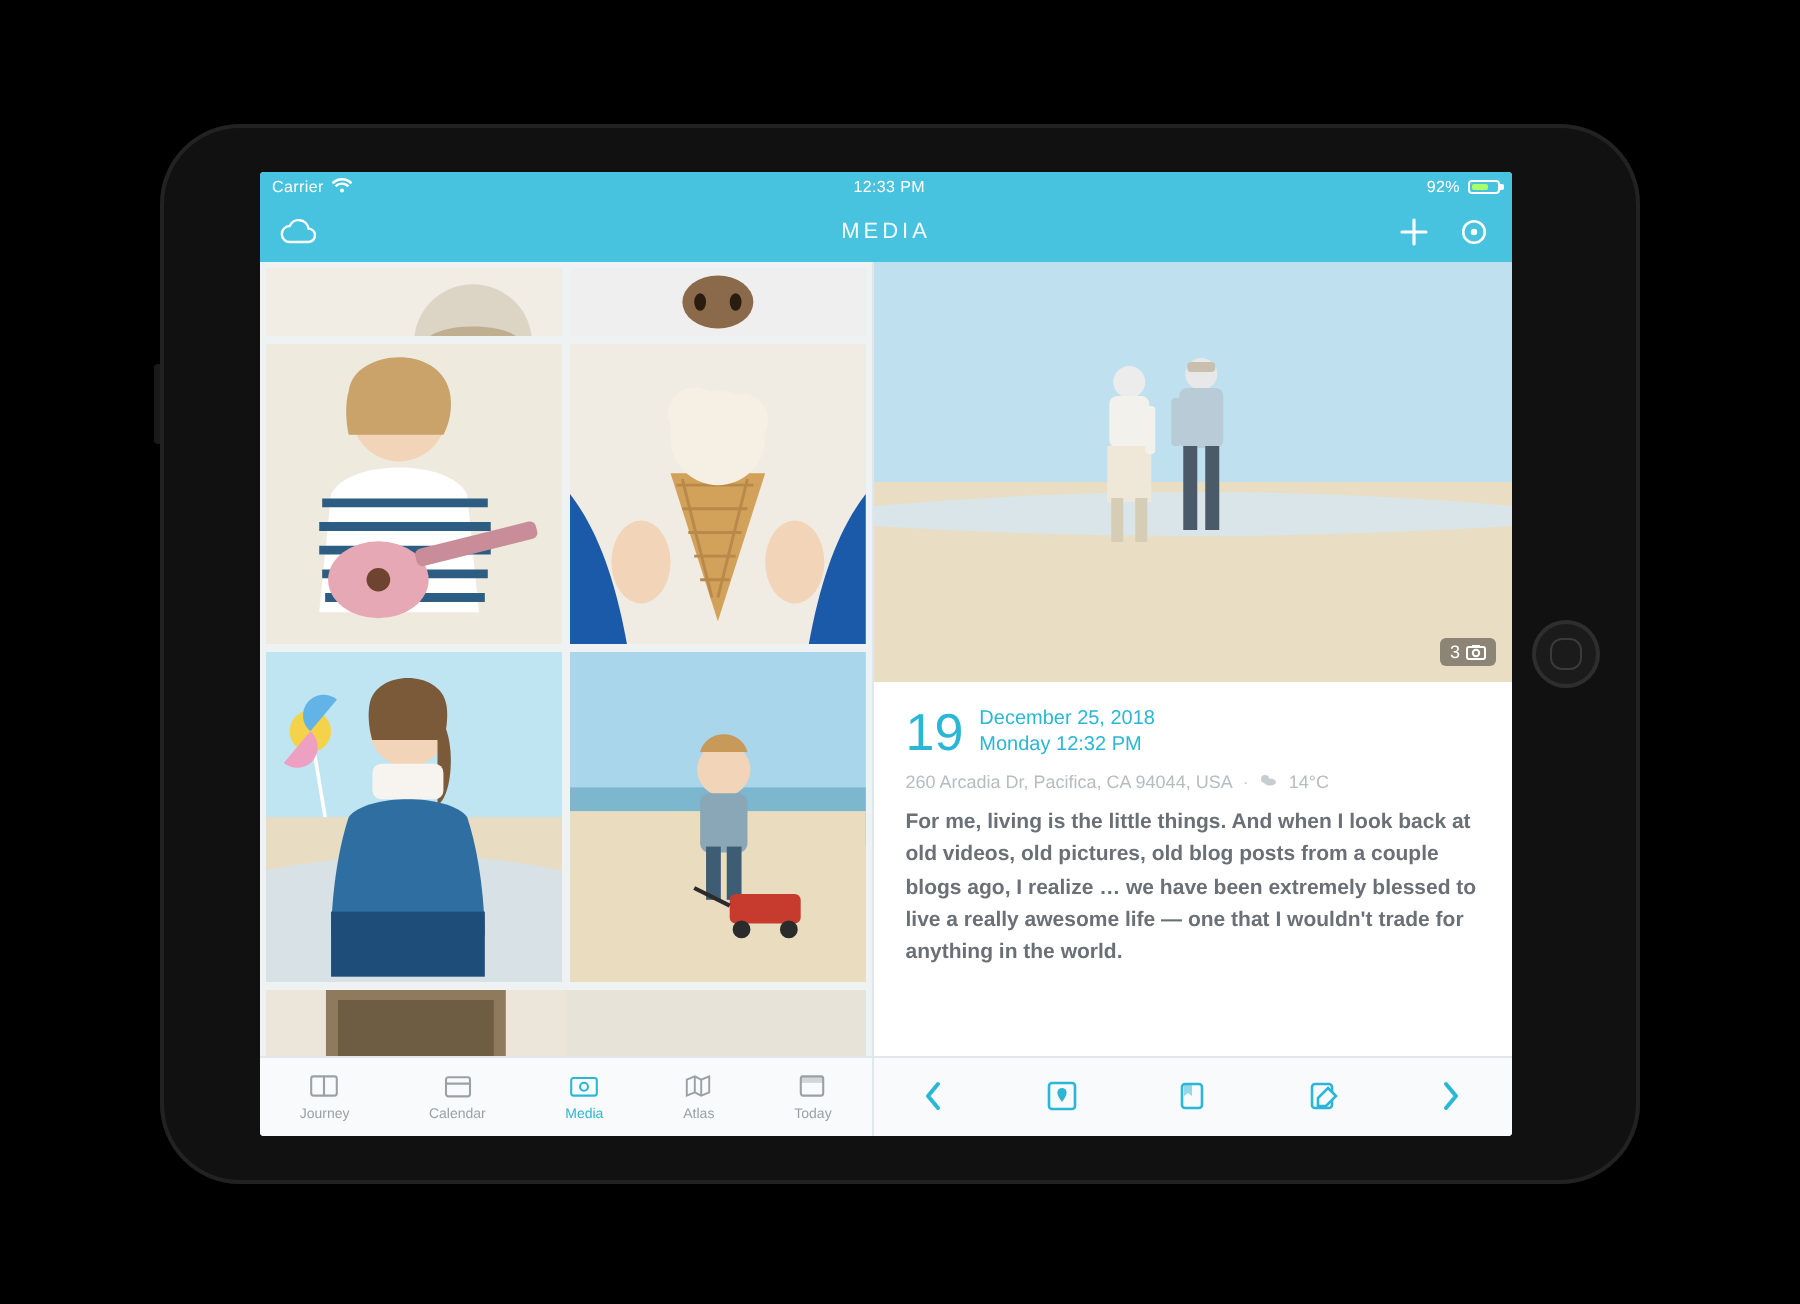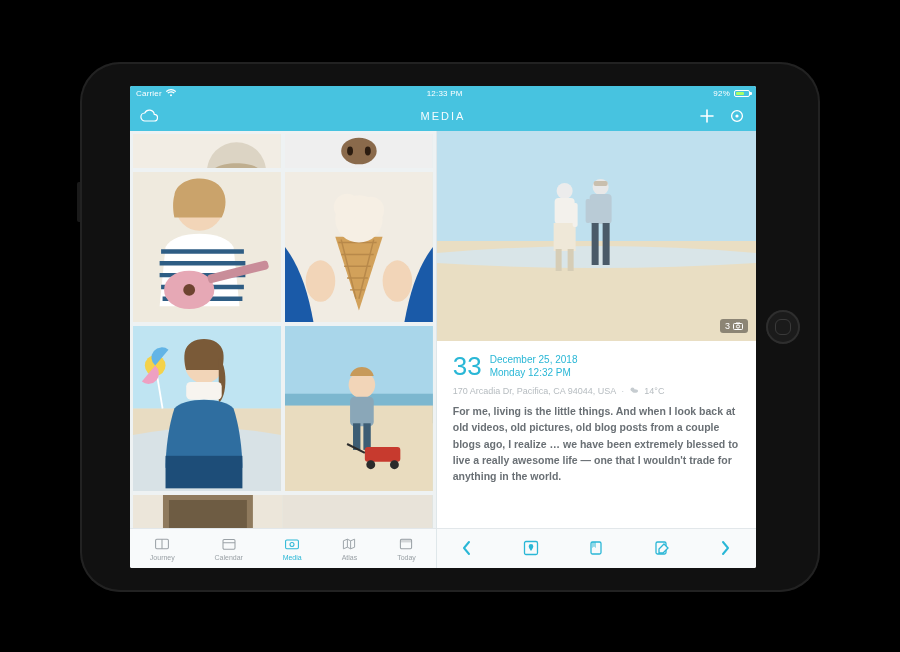--- a/index.html
+++ b/index.html
@@ -337,28 +337,28 @@
                     <rect x="0.5" y="1.5" width="9" height="6" rx="1" fill="none" stroke="#fff" stroke-width="1"></rect>
                     <circle cx="5" cy="4.5" r="1.6" fill="none" stroke="#fff" stroke-width="1"></circle>
                     <rect x="3" y="0.5" width="4" height="1.5" fill="#fff"></rect>
                   </svg>
               </span>
             </div>
           </div>
 
           <div class="tl-body">
             <div class="date-row">
-              <span class="bignum">33</span>
+              <span class="bignum">19</span>
               <span class="meta">
                 <span>December 25, 2018</span>
                 <span>Monday 12:32 PM</span>
               </span>
             </div>
             <div class="loc-row">
-              <span>170 Arcadia Dr, Pacifica, CA 94044, USA</span>
+              <span>260 Arcadia Dr, Pacifica, CA 94044, USA</span>
               <span class="dot">·</span>
               <span>
                 <svg width="10" height="10" viewBox="0 0 10 10">
                     <circle cx="3.5" cy="4.5" r="2" fill="#c6ccd0"></circle>
                     <ellipse cx="6" cy="6" rx="3" ry="1.8" fill="#c6ccd0"></ellipse>
                   </svg>
               </span>
               <span>14°C</span>
             </div>
             <div class="entry-text">For me, living is the little things. And when I look back at old videos, old pictures, old blog posts from a couple blogs ago, I realize … we have been extremely blessed to live a really awesome life — one that I wouldn't trade for anything in the world.</div>

